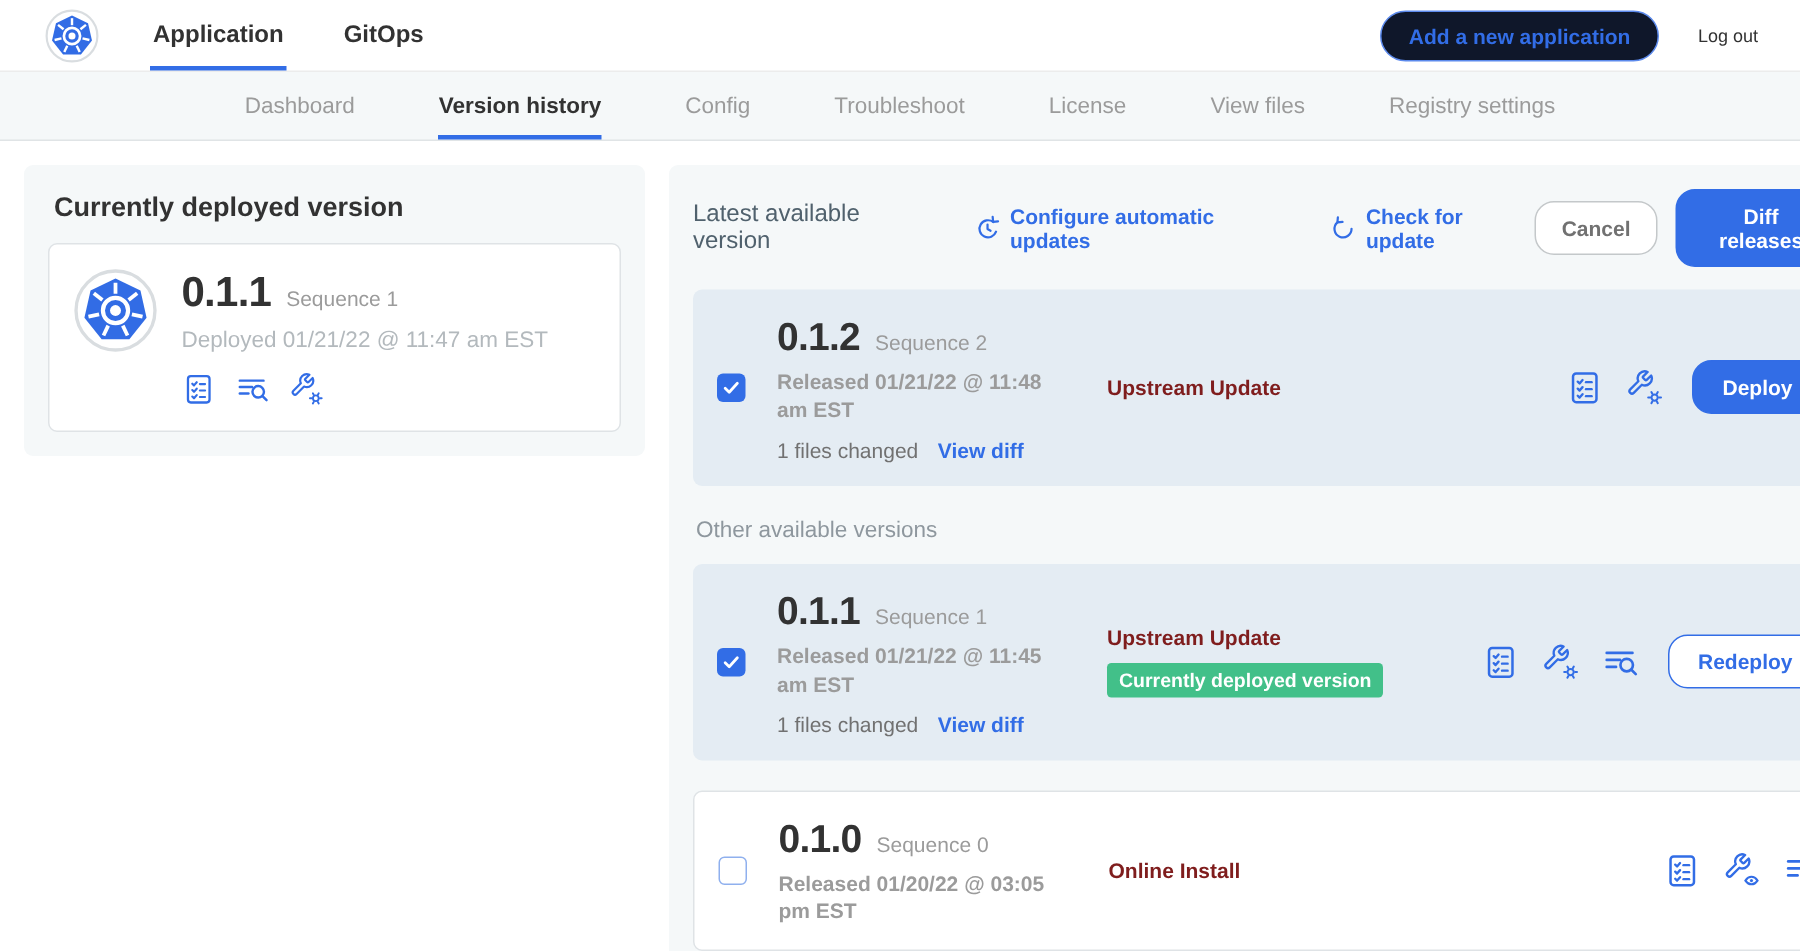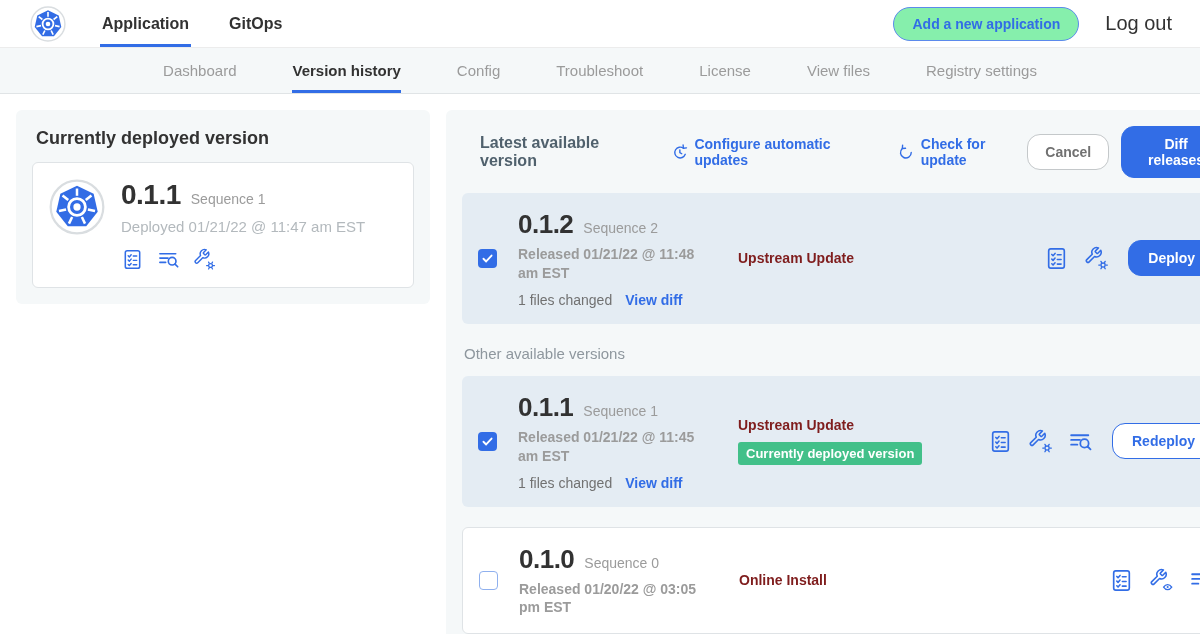--- a/index.html
+++ b/index.html
@@ -17,25 +17,25 @@
   .brand svg { width:36px; height:36px; display:block; }
   .top-tabs { display:flex; height:100%; margin-left:34px; }
   .top-tab {
     display:flex; align-items:center; padding:0 2px; margin-right:36px;
     font-size:16px; font-weight:600; color:#323232; cursor:pointer;
     border-bottom:3px solid transparent; padding-top:3px;
   }
   .top-tab.active { font-weight:700; border-bottom:3px solid #326de6; }
   .top-right { margin-left:auto; display:flex; align-items:center; gap:26px; }
   .add-app-btn {
-    background:#86efac; border:1px solid #5c8aec; color:#326de6;
+    background:#0f172a; border:1px solid #5c8aec; color:#326de6;
     font-size:14px; font-weight:700; padding:8px 18px; border-radius:18px;
     cursor:pointer; font-family:inherit;
   }
-  .logout { font-size:20px; color:#323232; cursor:pointer; padding-right:12px; }
+  .logout { font-size:12px; color:#323232; cursor:pointer; padding-right:12px; }
   
   .subnav {
     height:46px; background:#f5f8f9; border-bottom:1px solid #e0e4e6;
     display:flex; justify-content:center; gap:56px;
   }
   .sub-tab {
     display:flex; align-items:center; font-size:15px; color:#9b9b9b;
     cursor:pointer; border-bottom:3px solid transparent; padding-top:3px;
   }
   .sub-tab.active { color:#323232; font-weight:700; border-bottom:3px solid #326de6; }
@@ -53,21 +53,21 @@
   .ver-line { display:flex; align-items:baseline; }
   .ver-big { font-size:28px; font-weight:700; color:#323232; letter-spacing:-0.5px; }
   .seq { font-size:14px; color:#9b9b9b; margin-left:10px; }
   .dep-date { margin-top:7px; font-size:15px; color:#b3b9bd; }
   .icon-row { margin-top:13px; display:flex; gap:13px; }
   .act-icon { width:23px; height:23px; color:#326de6; cursor:pointer; }
   .act-icon svg { width:100%; height:100%; display:block; }
   
   .right-panel { flex:1; background:#f5f8f9; border-radius:6px; padding:16px; }
   .panel-header { display:flex; align-items:center; margin-bottom:15px; }
-  .panel-title { font-size:16px; font-weight:700; color:#50616d;margin-left:18px; }
+  .panel-title { font-size:16px; font-weight:400; color:#50616d; }
   .hdr-link {
     display:flex; align-items:center; gap:6px; color:#326de6;
     font-size:14px; font-weight:600; cursor:pointer; margin-left:22px;
   }
   .hdr-link svg { width:19px; height:19px; }
   .spacer { flex:1; }
   .btn { font-family:inherit; font-size:14px; font-weight:700; border-radius:13px; cursor:pointer; }
   .btn-cancel { background:#fff; border:1px solid #c4c8ca; color:#717171; padding:9px 17px; margin-right:12px; }
   .btn-primary { background:#326de6; border:1px solid #326de6; color:#fff; padding:9px 15px; }
   .btn-outline { background:#fff; border:1px solid #326de6; color:#326de6; padding:9px 15px; }

